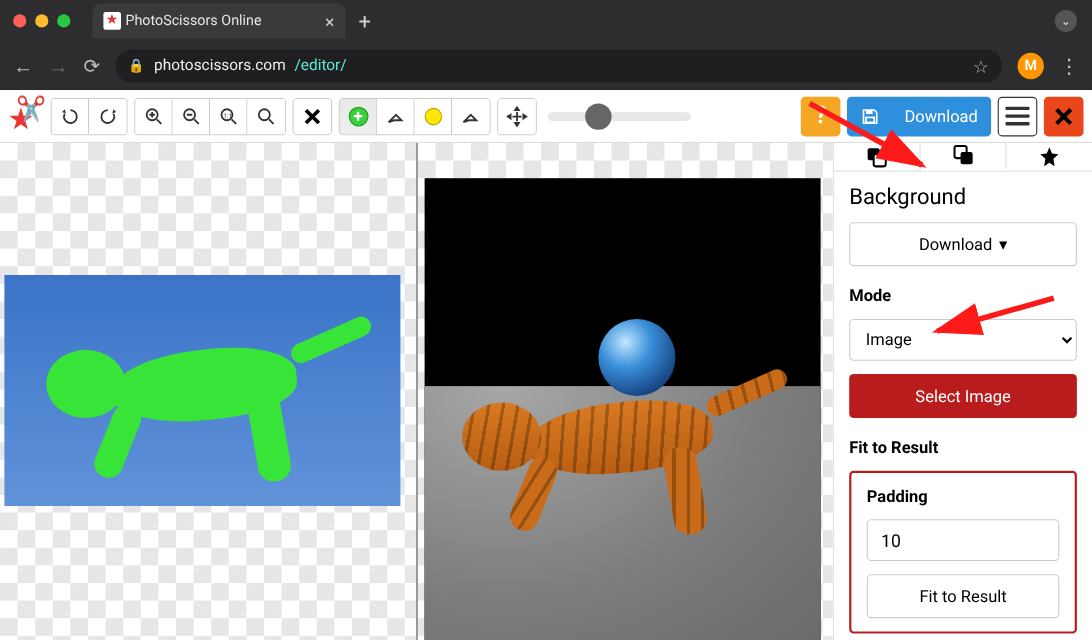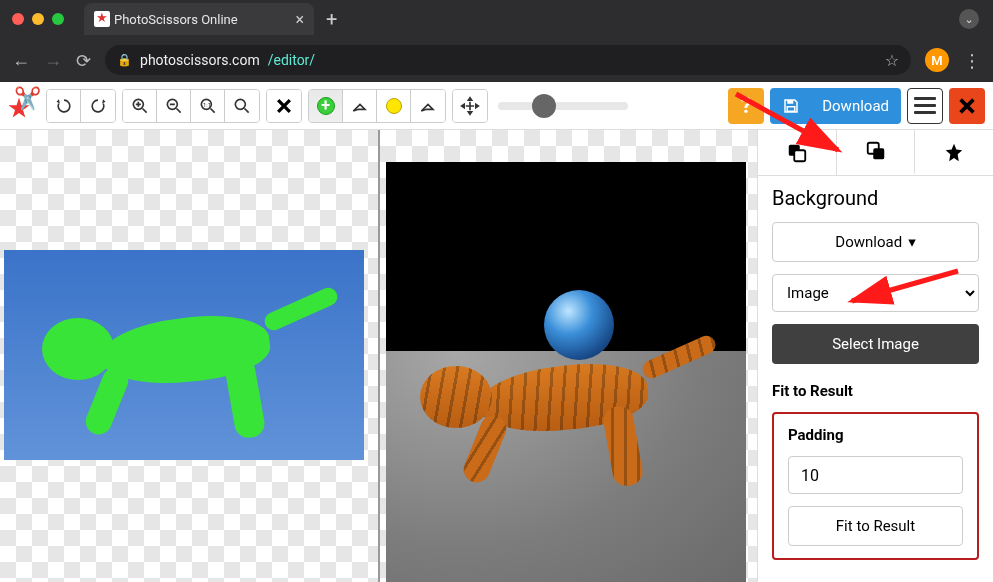--- a/index.html
+++ b/index.html
@@ -88,21 +88,21 @@
 .panel-tabs{height:46px;display:flex;border-bottom:1px solid #ddd}
 .ptab{flex:1;display:flex;align-items:center;justify-content:center;cursor:pointer;border-right:1px solid #ddd;}
 .ptab:last-child{border-right:none;}
 .ptab.active{border-bottom:3px solid transparent; background:#fff;}
 .ptab svg{width:22px;height:22px;}
 .panel-body{padding:10px 14px;display:flex;flex-direction:column;gap:12px;}
 .h{font-size:20px;font-weight:400;}
 .sub{font-size:15px;font-weight:700;margin-top:6px;}
 .preset-btn,.fit-btn{height:40px;border:1px solid #ccc;border-radius:4px;background:#fff;display:flex;align-items:center;justify-content:center;gap:6px;cursor:pointer;font-size:15px;}
 .sel{height:38px;border:1px solid #ccc;border-radius:4px;padding:4px 10px;font-size:15px;background:#fff;width:100%;}
-.selimg{height:40px;background:#404040;color:#fff;border-radius:4px;display:flex;align-items:center;justify-content:center;font-size:15px;cursor:pointer;}
+.selimg{height:40px;background:#b91c1c;color:#fff;border-radius:4px;display:flex;align-items:center;justify-content:center;font-size:15px;cursor:pointer;}
 .card{border:2px solid #b91c1c;border-radius:4px;padding:12px 14px;display:flex;flex-direction:column;gap:12px;}
 .card .lbl{font-weight:700;font-size:15px;}
 .inp{height:38px;border:1px solid #ccc;border-radius:4px;padding:0 12px;font-size:16px;}
 
 
 .arrow{position:absolute;pointer-events:none;}
 .arrow svg{overflow:visible;}
 </style>
 </head>
 <body>
@@ -318,20 +318,21 @@
     </div>
 
     <div class="panel-body">
       <div class="h">Background</div>
 
       <button class="preset-btn">
         <span>Download</span>
         <span>▾</span>
       </button>
 
+      <div class="sub">Mode</div>
       <select class="sel">
         <option>Image</option>
       </select>
 
       <div class="selimg">
         <span>Select Image</span>
       </div>
 
       <div class="sub">Fit to Result</div>
 

